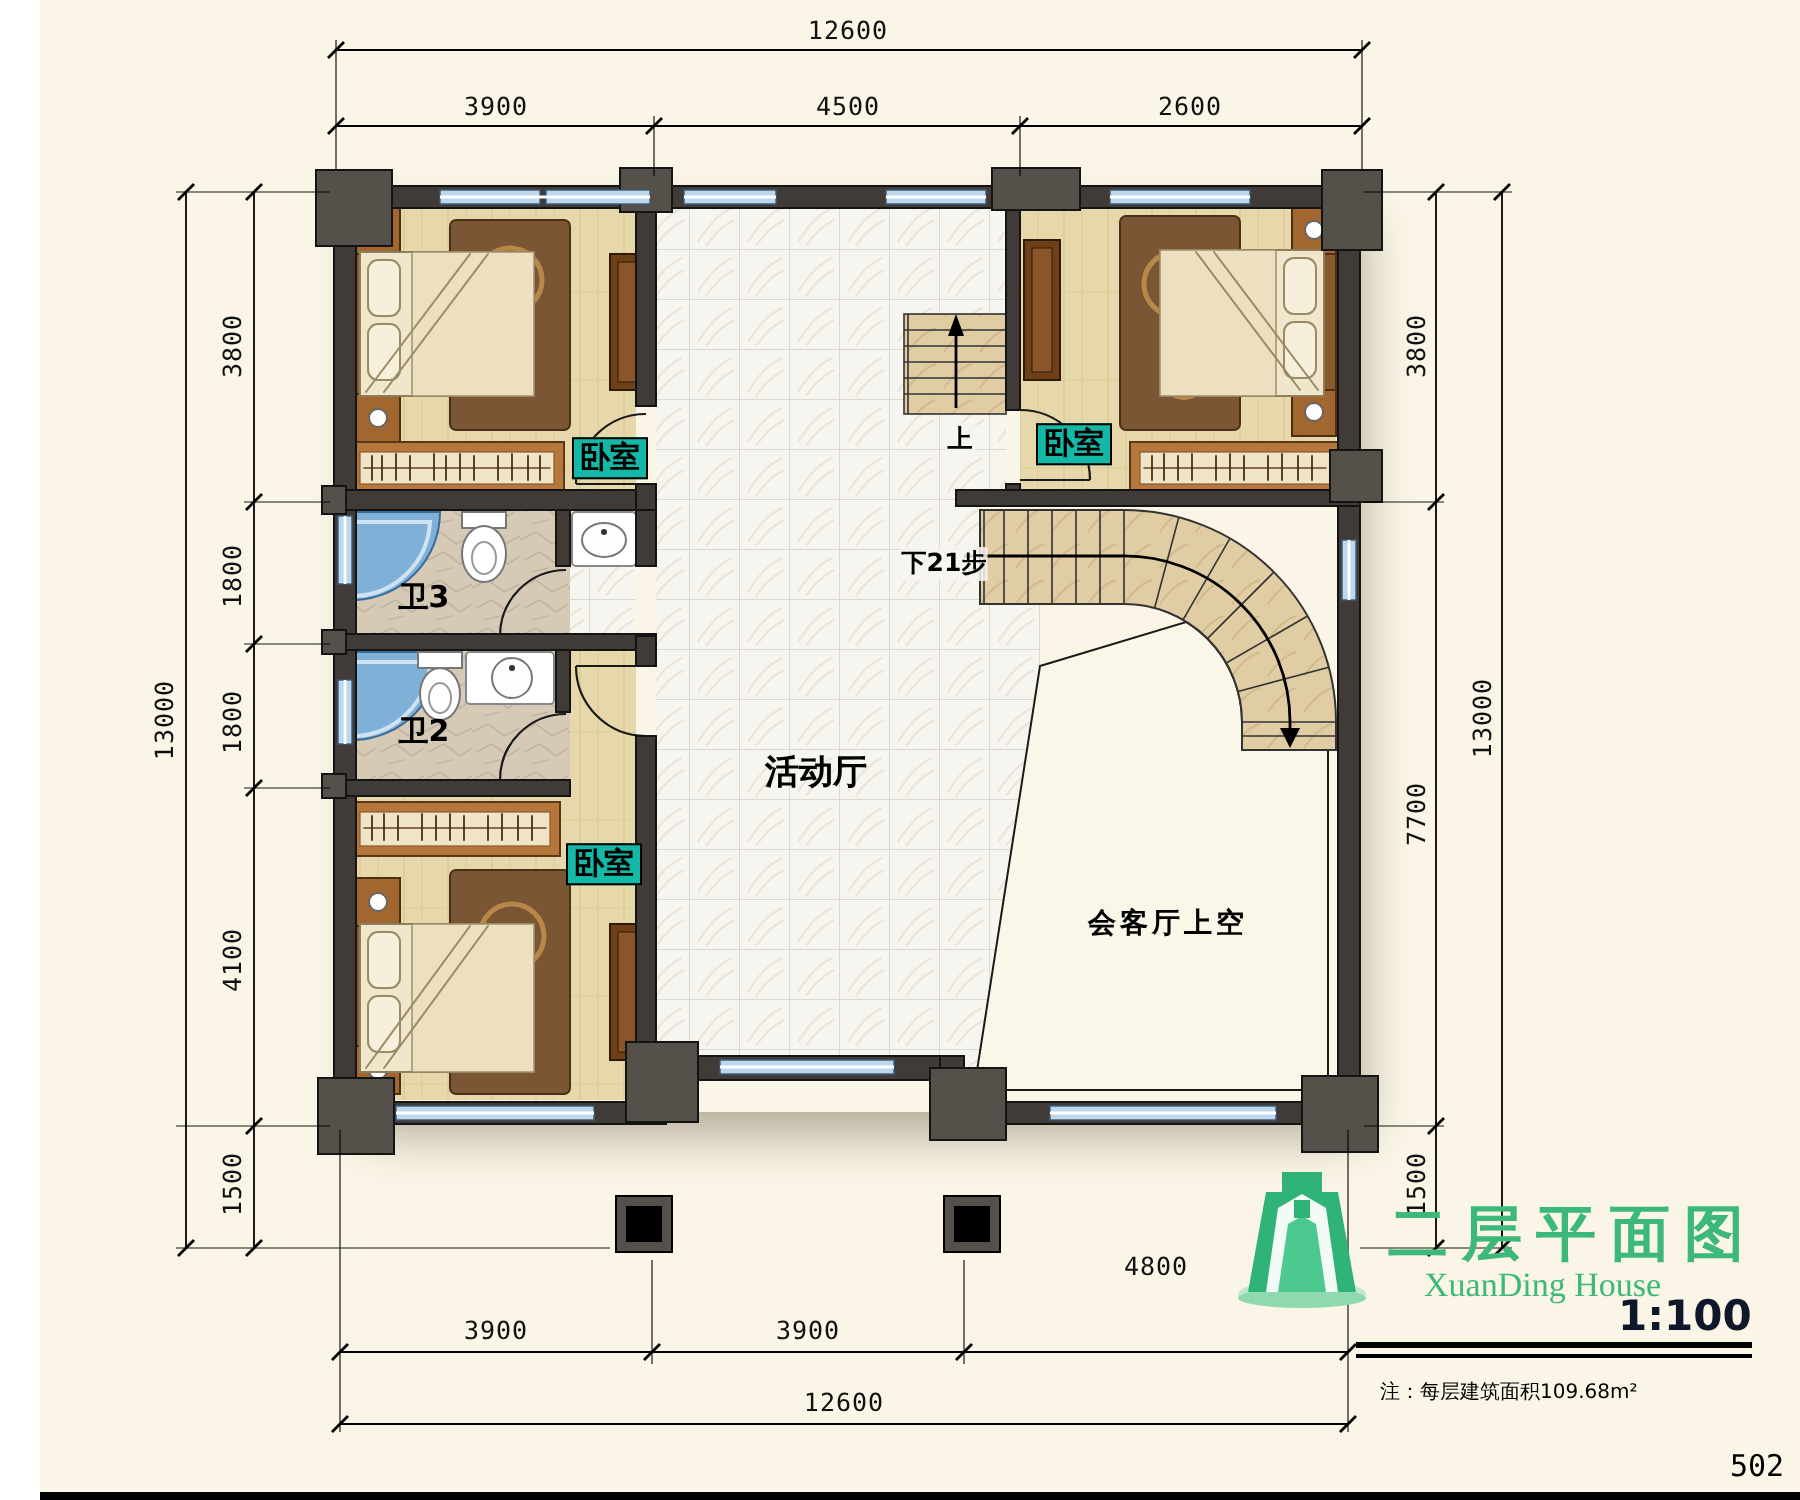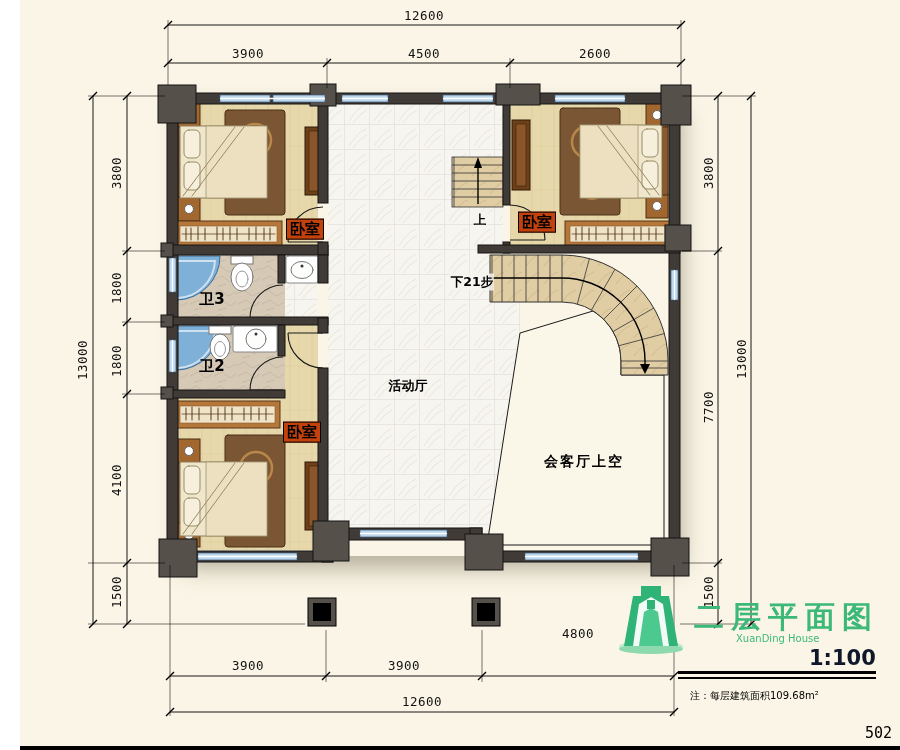--- a/index.html
+++ b/index.html
@@ -12,27 +12,27 @@
   #canvas{position:relative;width:884px;height:750px;background:var(--paper);
           overflow:hidden;font-family:"DejaVu Sans",sans-serif;margin-left:20px;}
   #plan-shadow{position:absolute;left:152px;top:98px;width:500px;height:458px;
                box-shadow:10px 12px 22px rgba(70,58,30,.38);}
   svg{position:absolute;left:0;top:0;}
   .lbl{position:absolute;transform:translate(-50%,-50%);white-space:nowrap;color:#000;}
   .dim{position:absolute;font-family:"DejaVu Sans Mono",monospace;font-size:12.5px;
        color:var(--ink);transform:translate(-50%,-50%);white-space:nowrap;letter-spacing:.5px;}
   .dim.v{transform:translate(-50%,-50%) rotate(-90deg);}
   .room{font-weight:bold;font-size:15px;}
-  .boxed{background:#c2410c;border:1.5px solid #000;padding:0 3px;line-height:1.25;}
-  .big{font-size:13px;}
+  .boxed{background:#14b8a6;border:1.5px solid #000;padding:0 3px;line-height:1.25;}
+  .big{font-size:17px;}
   .bigger{font-size:14px;letter-spacing:2px;}
   .small{font-size:12.5px;font-weight:bold;background:rgba(247,245,240,.85);padding:0 1px;}
   .brand-cn{position:absolute;left:674px;top:597px;color:var(--text_green);
             font-size:30px;font-weight:bold;letter-spacing:7px;}
-  .brand-en{position:absolute;left:716px;top:633px;color:var(--text_green);font-size:10px;}
+  .brand-en{position:absolute;left:692px;top:633px;color:var(--text_green);font-size:17px;font-family:Liberation Serif, serif;}
   .tb-title{position:absolute;left:660px;top:643px;font-size:23px;font-weight:bold;color:#000;}
   .tb-scale{position:absolute;left:789px;top:646px;font-size:21px;font-weight:bold;color:#0f172a;}
   .rule1{position:absolute;left:658px;top:671px;width:198px;height:3px;background:#000;}
   .rule2{position:absolute;left:658px;top:677px;width:198px;height:2px;background:#000;}
   .tb-note{position:absolute;left:670px;top:689px;font-size:10px;color:#000;}
   .pageno{position:absolute;left:845px;top:724px;font-size:15px;color:#000;
           font-family:"DejaVu Sans Mono",monospace;text-align:right;}
   .frame-b{position:absolute;left:0;top:746px;width:900px;height:4px;background:#000;}
   .frame-r{position:absolute;left:897px;top:0;width:3px;height:750px;background:#000;}
 </style>

